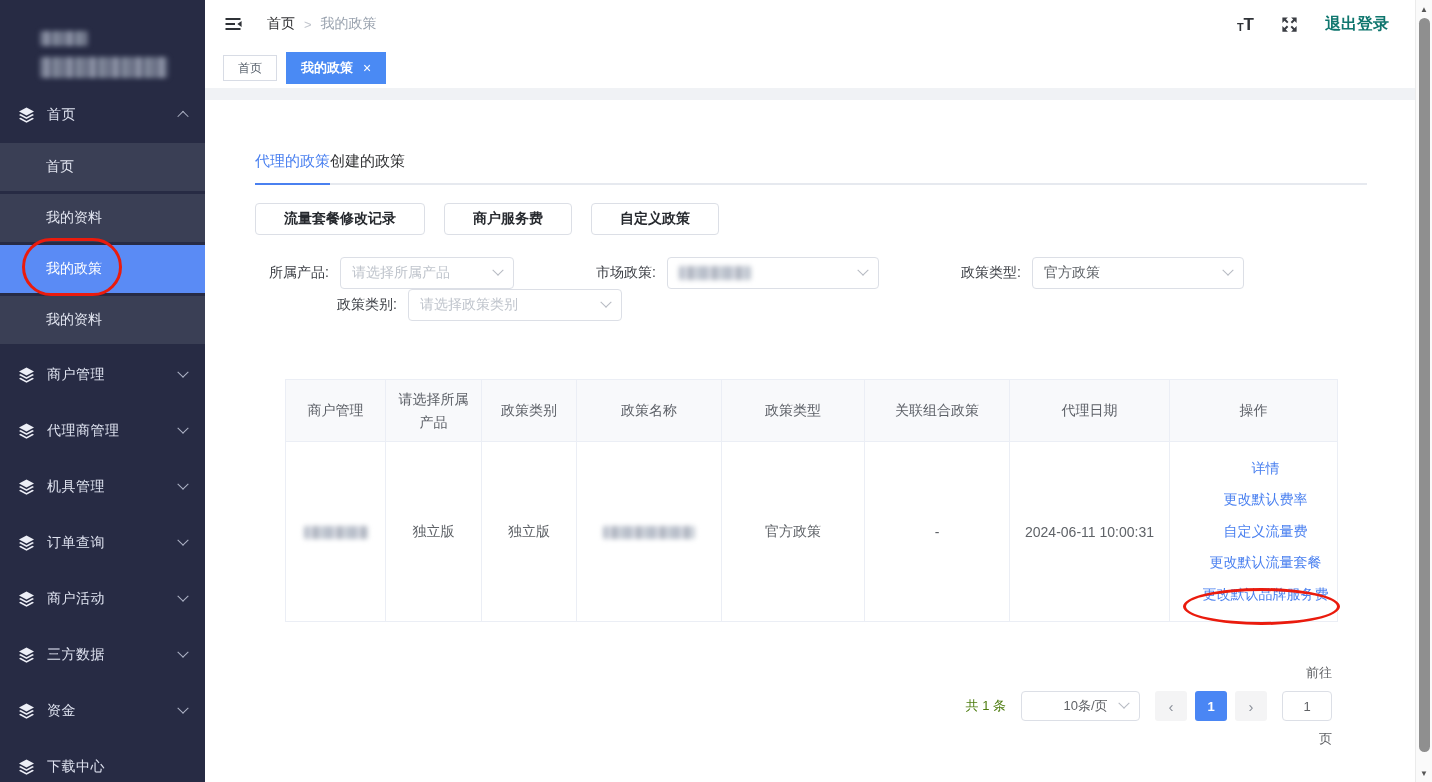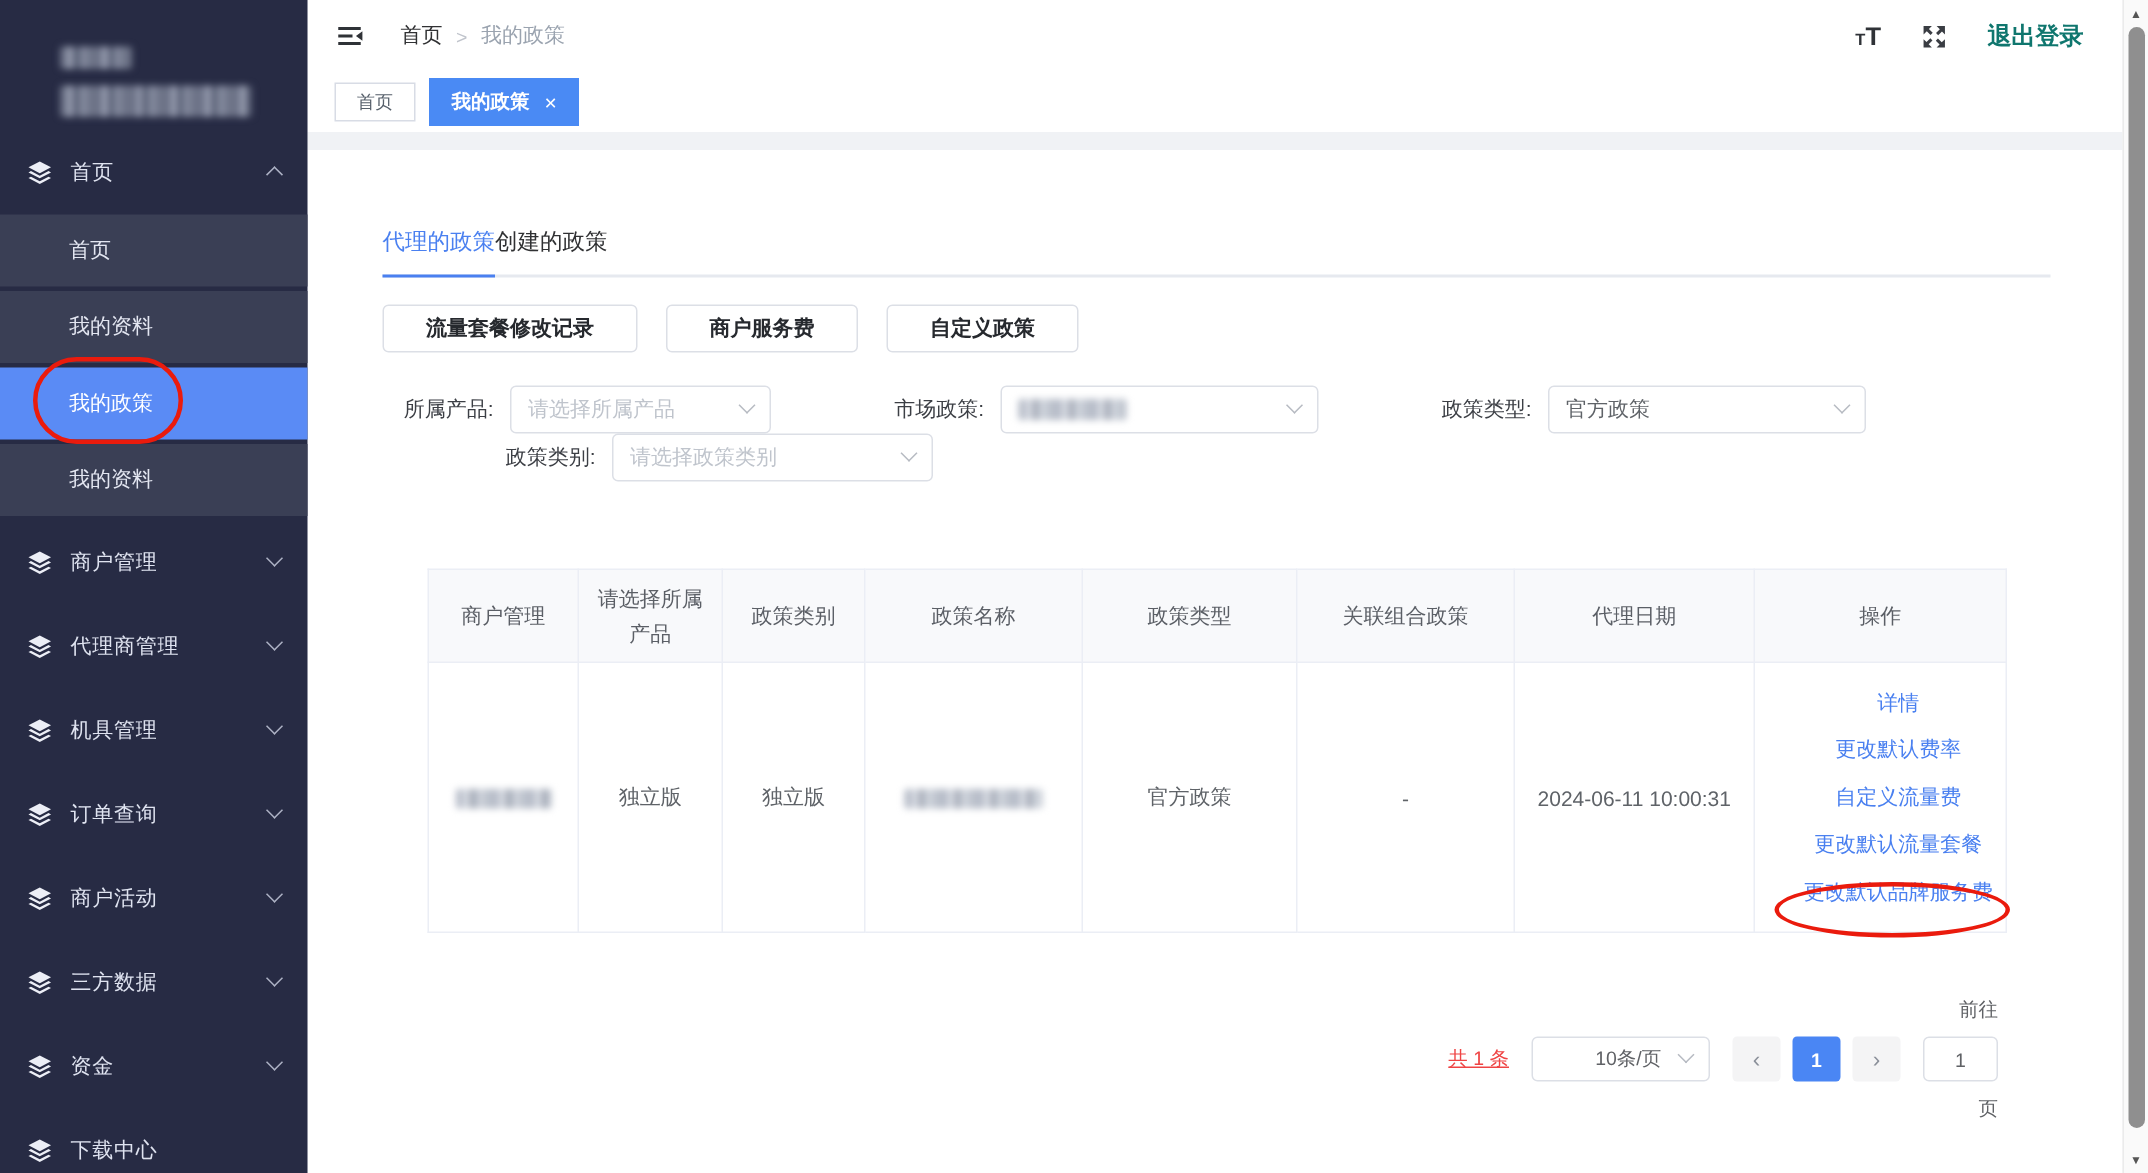--- a/index.html
+++ b/index.html
@@ -68,21 +68,21 @@
   .ml68 { margin-left:68px; }
   
   table.grid { margin:58px 0 0 80px; border-collapse:collapse; table-layout:fixed; }
   .grid th { height:62px; background:#f8f9fb; border:1px solid #ebeef5; font-weight:500; color:#5b5f66; font-size:14px; padding:0 10px; text-align:center; line-height:1.6; }
   .grid td { height:180px; border:1px solid #ebeef5; color:#5f6368; font-size:14px; text-align:center; vertical-align:middle; padding:0 8px; }
   .grid td.ops { text-align:center; padding-left:32px; }
   .op-link { display:block; line-height:31.6px; color:#4a80f0; text-decoration:none; cursor:pointer; }
   .cell-redact { display:inline-block; vertical-align:middle; }
   
   .pager { width:1127px; margin-top:42px; display:flex; justify-content:flex-end; align-items:center; gap:15px; }
-  .pg-total { font-size:13px; color:#ef4444;text-decoration:underline; }
+  .pg-total { font-size:13px; color:#4d7c0f; }
   .pg-size { width:119px; height:30px; font-size:13px; }
   .pg-size .val { color:#606266; font-size:13px; margin:0 auto; padding-left:18px; }
   .pg-group { display:flex; align-items:center; gap:8px; }
   .pg-btn { width:32px; height:30px; background:#f4f4f5; border-radius:3px; color:#8a8f99; display:flex; align-items:center; justify-content:center; font-size:15px; cursor:pointer; }
   .pg-btn.page-active { background:#4a86f4; color:#fff; font-size:13px; font-weight:600; }
   .pg-goto { display:flex; align-items:flex-end; gap:9px; font-size:13px; color:#606266;flex-direction:column; }
   .goto-input { width:50px; height:30px; border:1px solid #dcdfe6; border-radius:4px; text-align:center; font-size:13px; color:#606266; font-family:inherit; }
   
   .scrollbar { position:absolute; right:0; top:0; width:17px; height:100%; background:#fafafa; border-left:1px solid #ebebeb; z-index:5; }
   .sb-arrow { position:absolute; left:0; width:16px; height:16px; color:#555; font-size:8px; display:flex; align-items:center; justify-content:center; cursor:pointer; }

